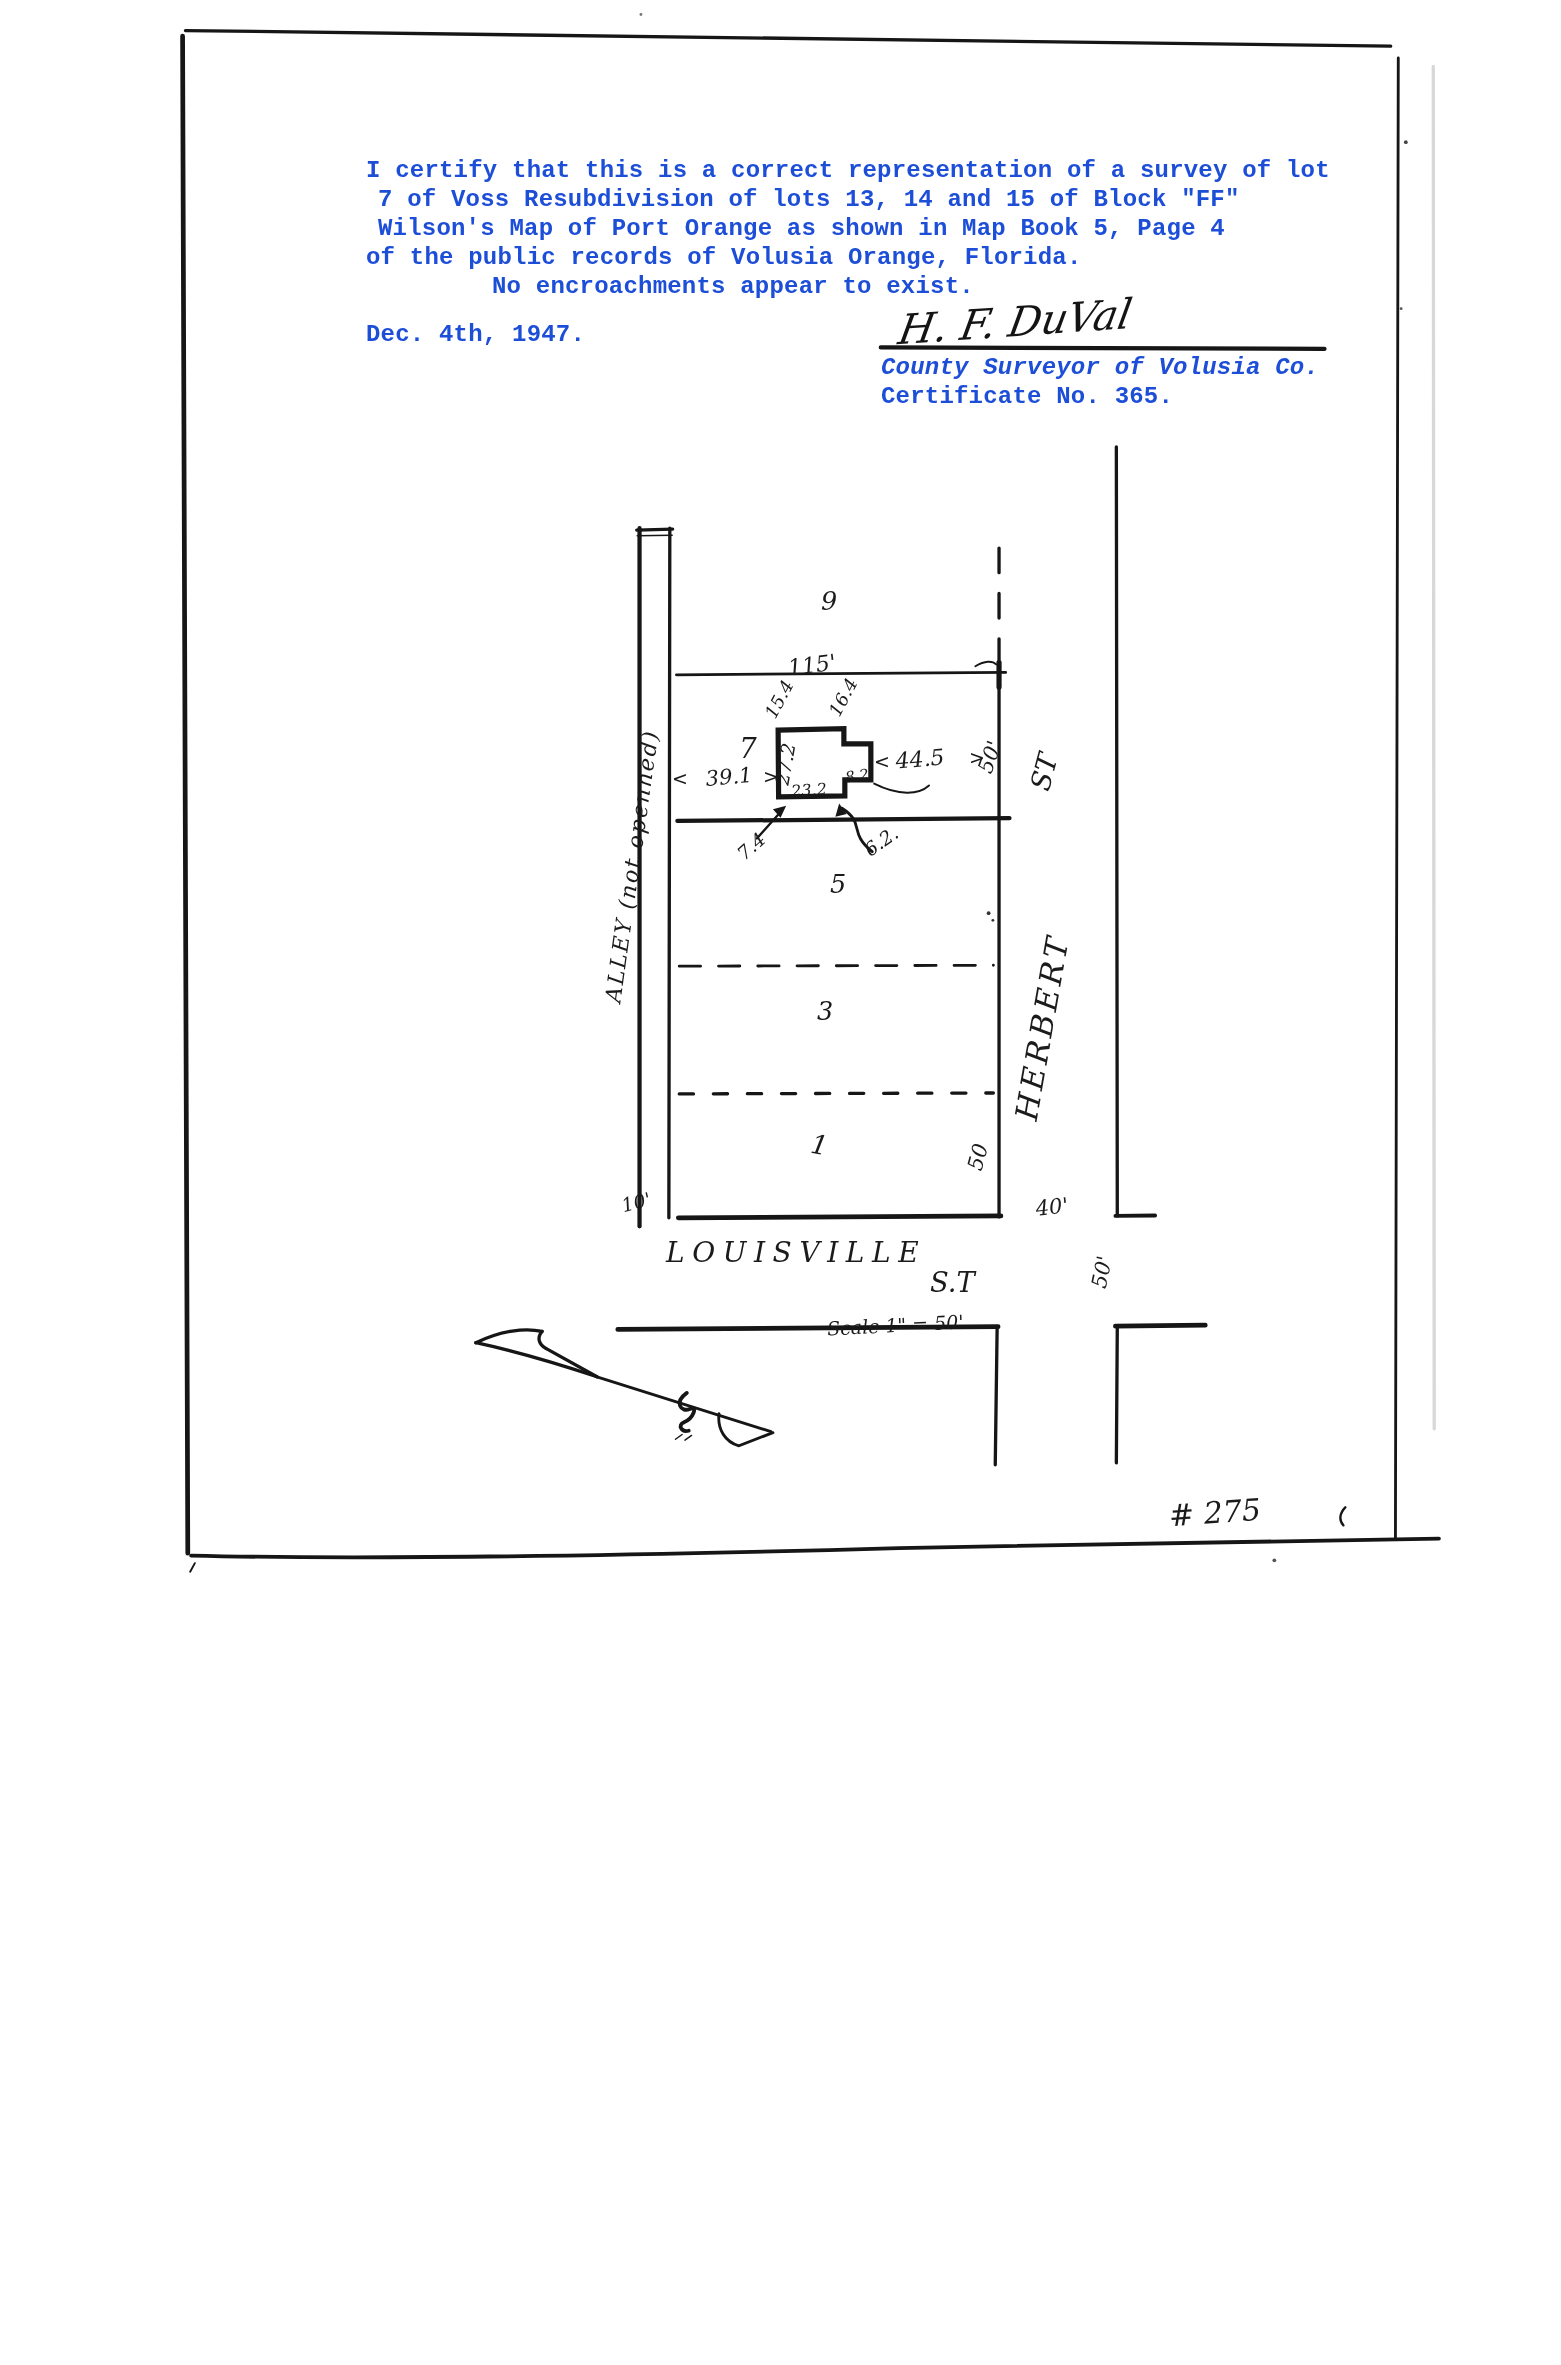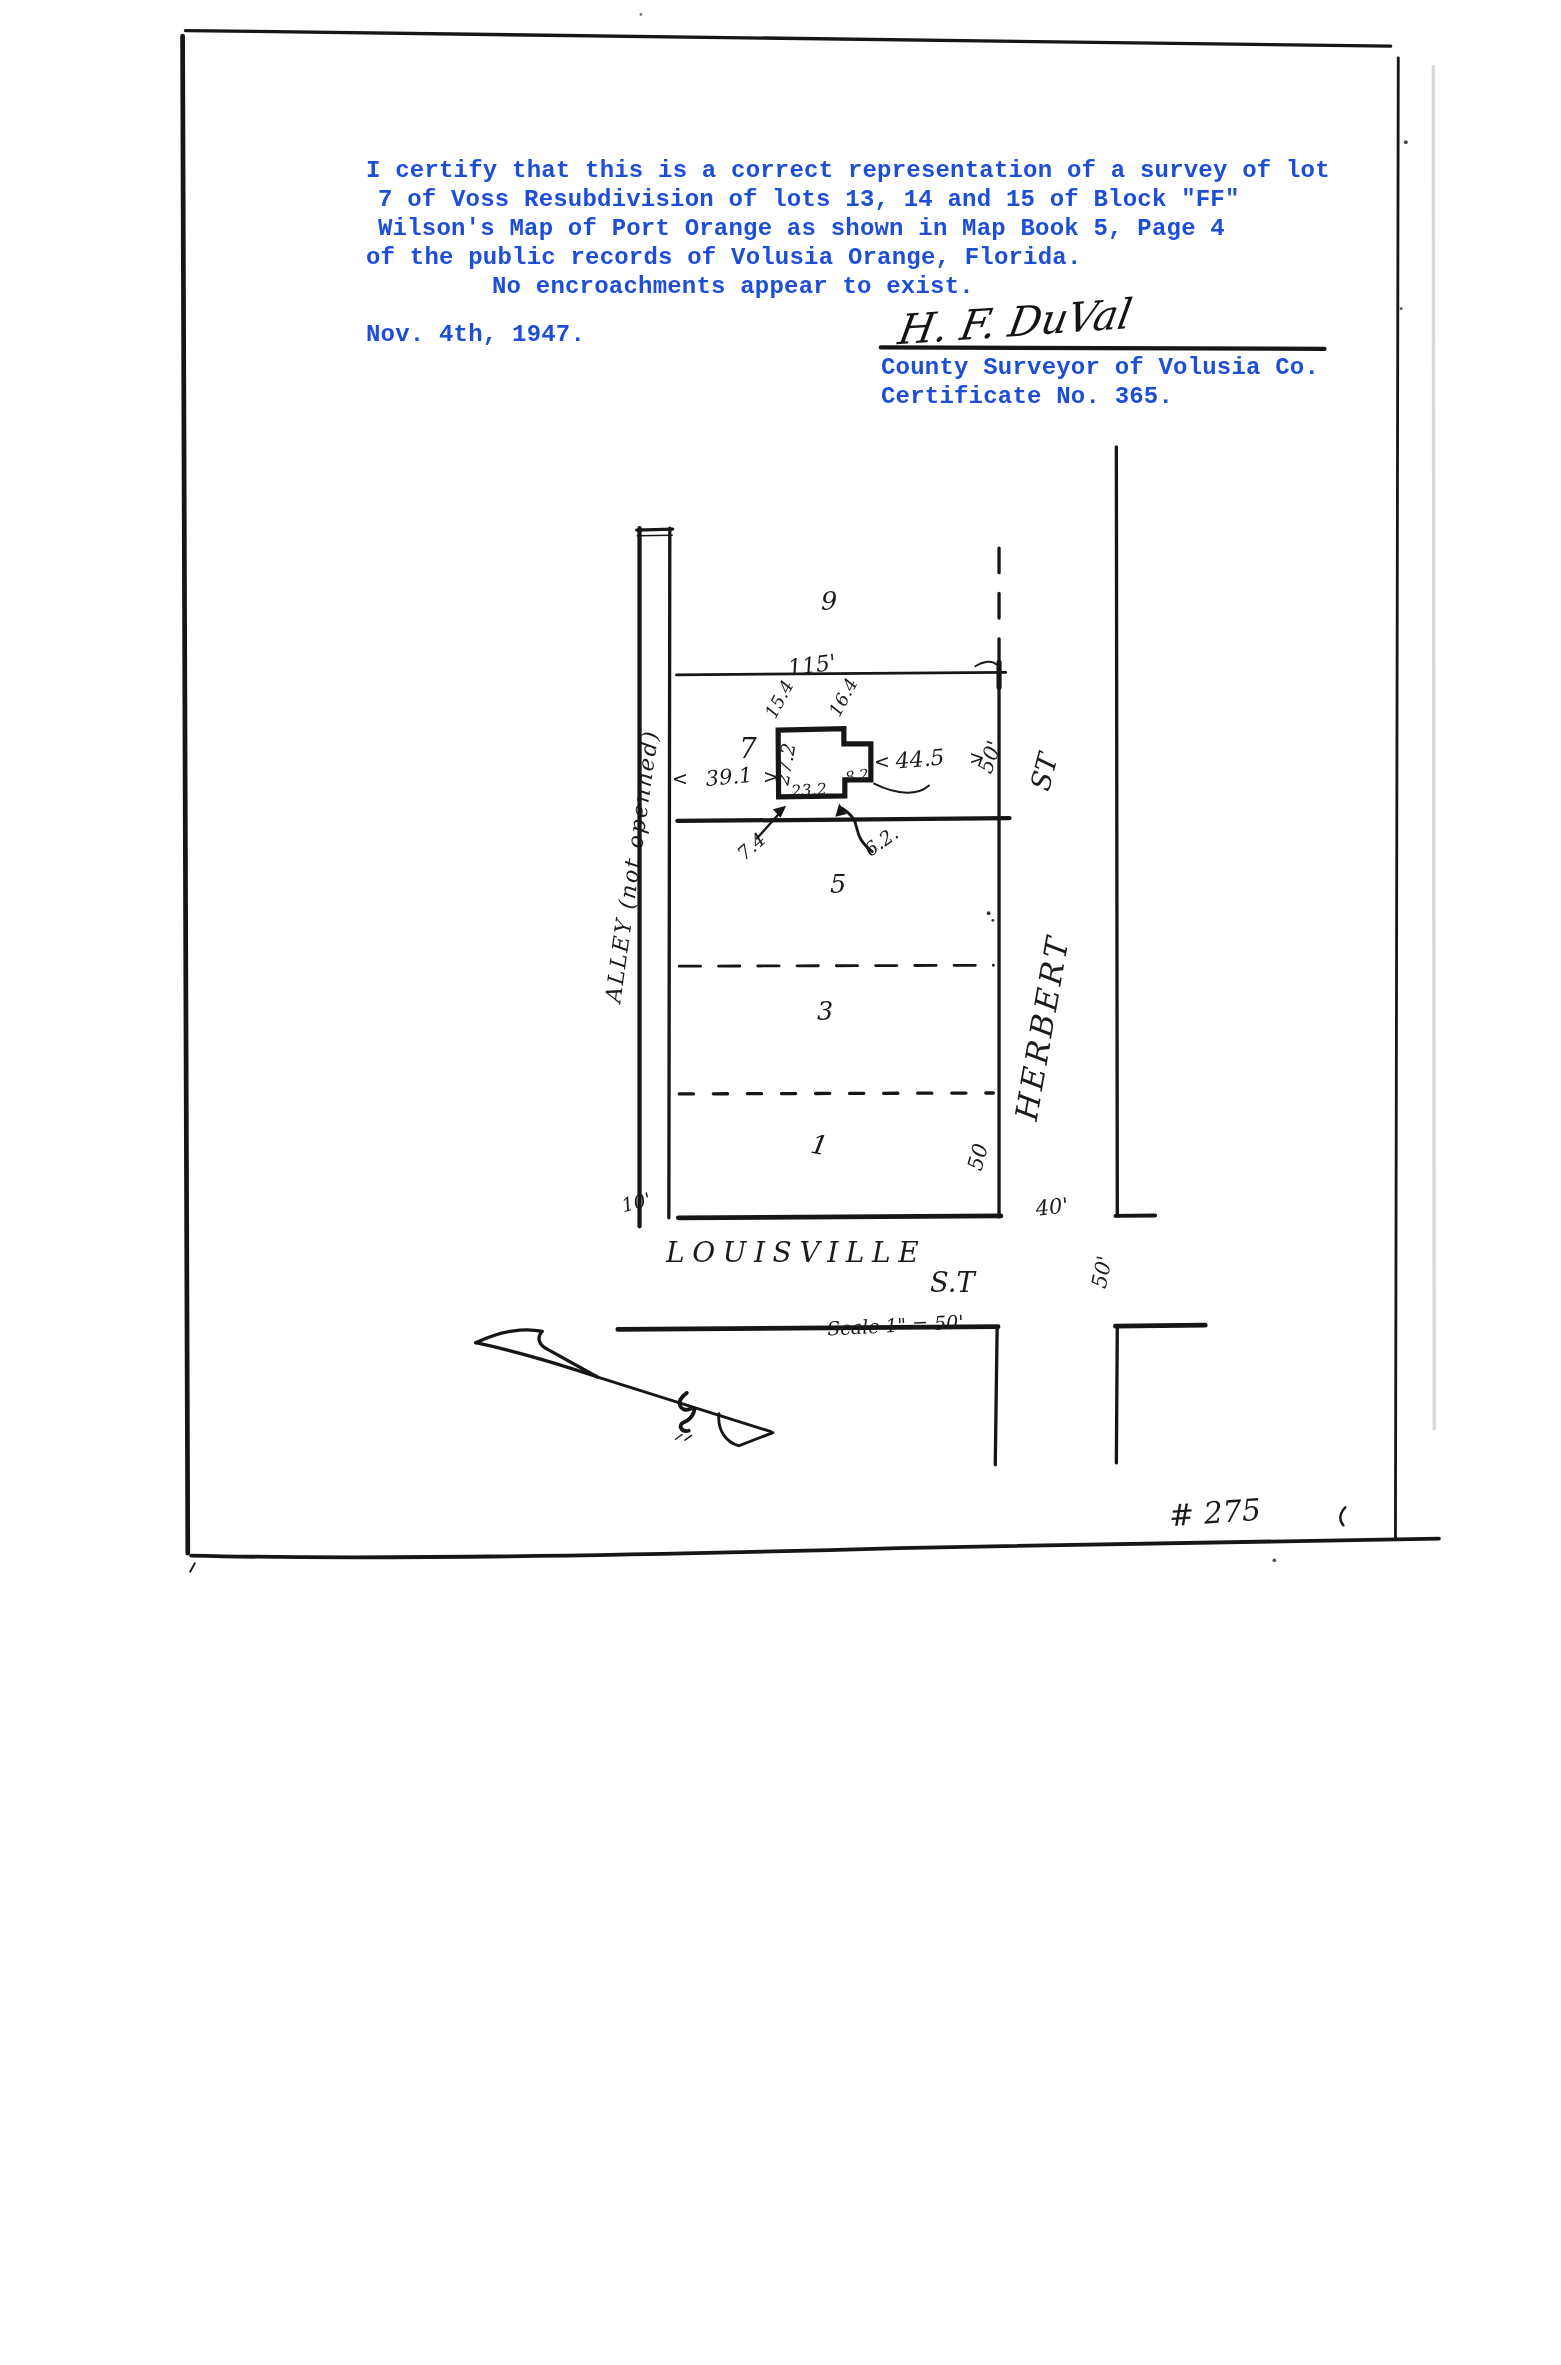--- a/index.html
+++ b/index.html
@@ -79,23 +79,23 @@
       <circle cx="1355" cy="30" r="3" fill="#777" stroke="none"></circle>
     </g>
   </svg>
 
   <div>
     <div class="type certline" style="left:366px;top:157px;">I certify that this is a correct representation of a survey of lot</div>
     <div class="type certline" style="left:366px;top:186px;margin-left:12px;">7 of Voss Resubdivision of lots 13, 14 and 15 of Block "FF"</div>
     <div class="type certline" style="left:378px;top:215px;font-family:Liberation Mono, monospace;">Wilson's Map of Port Orange as shown in Map Book 5, Page 4</div>
     <div class="type certline" style="left:366px;top:244px;">of the public records of Volusia Orange, Florida.</div>
     <div class="type certline" style="left:492px;top:273px;">No encroachments appear to exist.</div>
-    <div class="type certline" style="left:366px;top:321px;">Nov. 4th, 1947.</div>
+    <div class="type certline" style="left:366px;top:321px;">Dec. 4th, 1947.</div>
     <div class="hand lbl sig" style="left:899px;top:298px;transform:rotate(-4deg) skewX(-14deg);">H. F. DuVal</div>
-    <div class="type certline" style="left:881px;top:354px;">County Surveyor of Volusia Co.</div>
+    <div class="type certline" style="left:881px;top:354px;font-style:italic;">County Surveyor of Volusia Co.</div>
     <div class="type certline" style="left:881px;top:383px;">Certificate No. 365.</div>
   </div>
 
   <div>
 
     <div class="hand lbl ctr" style="left:829px;top:601px;font-size:25.5px;">9</div>
     <div class="hand lbl ctr" style="left:748px;top:748px;font-size:27.4px;">7</div>
     <div class="hand lbl ctr" style="left:838px;top:884px;font-size:25.5px;">5</div>
     <div class="hand lbl ctr" style="left:825px;top:1011px;font-size:25.5px;">3</div>
     <div class="hand lbl" style="left:811px;top:1129px;font-size:26.5px;transform:rotate(10deg);">1</div>

